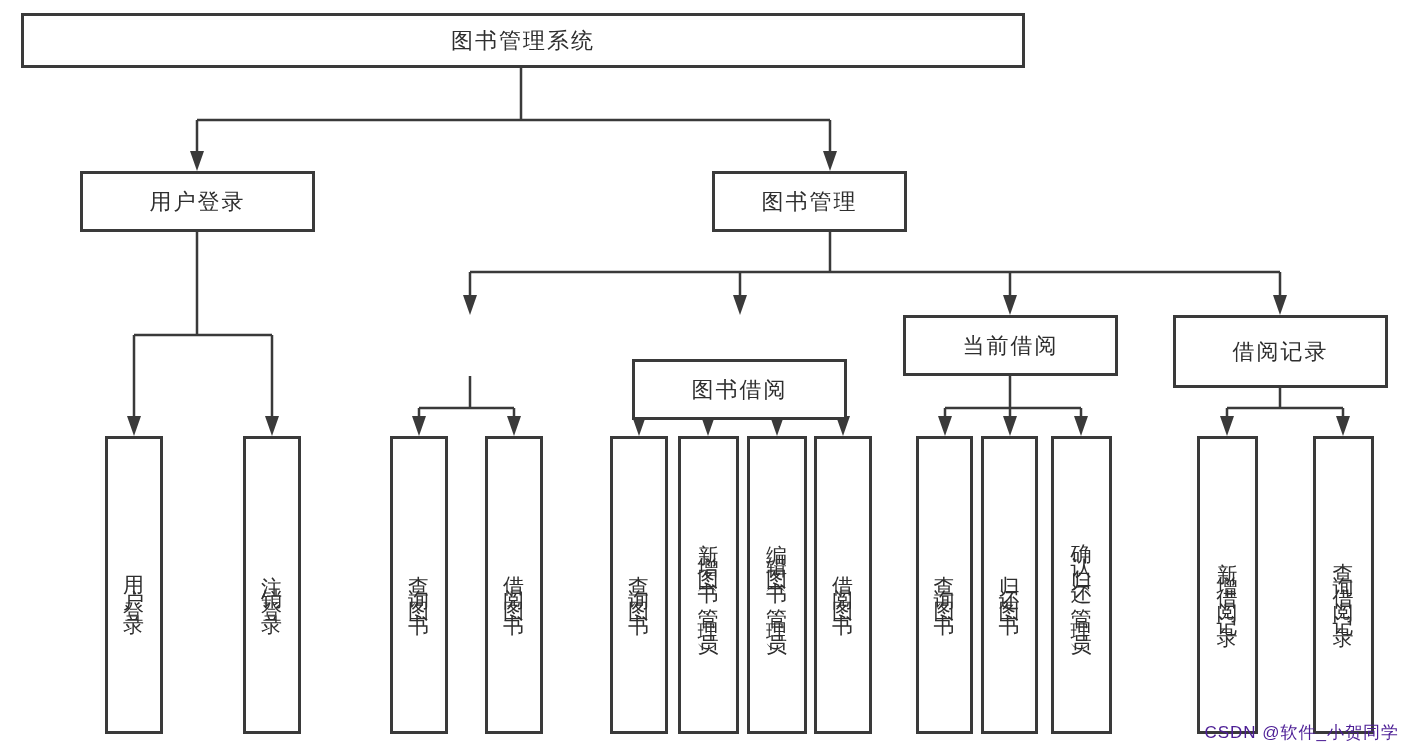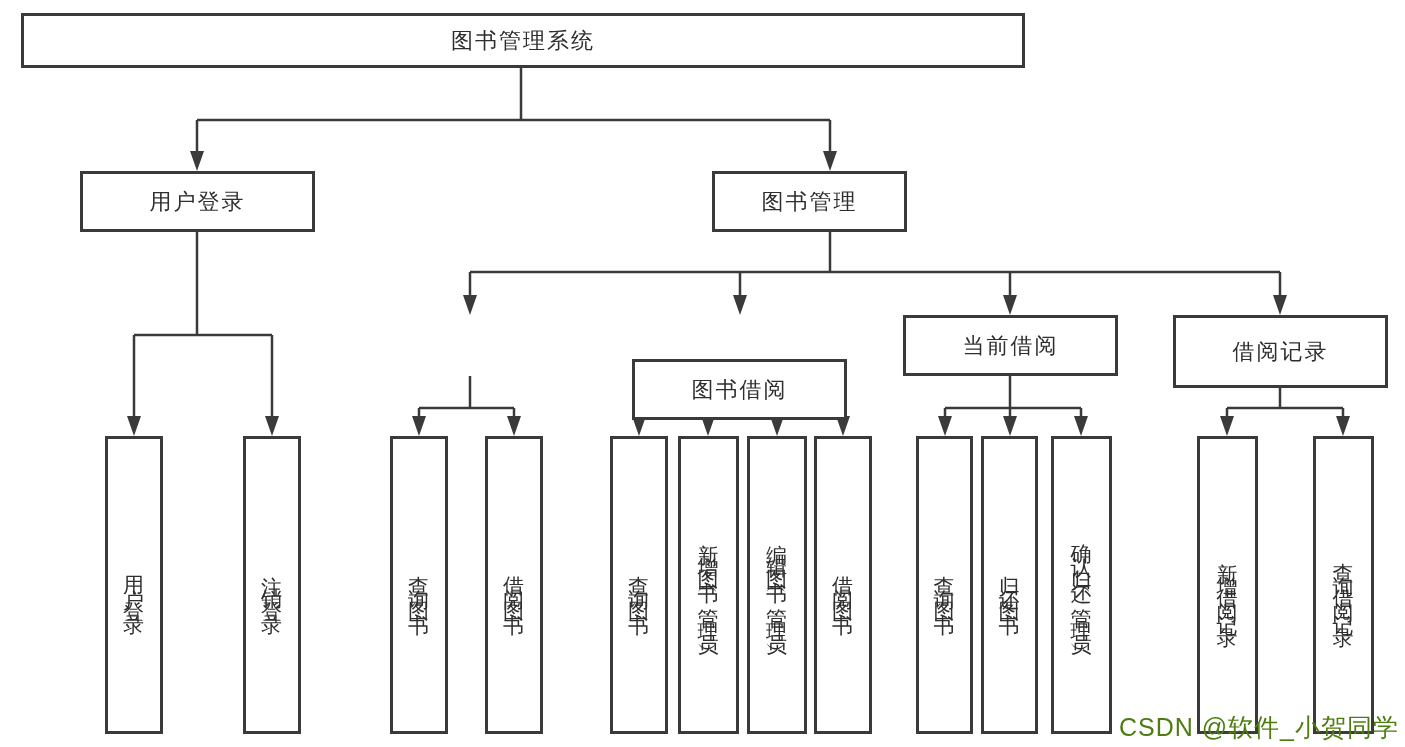--- a/index.html
+++ b/index.html
@@ -37,22 +37,22 @@
     writing-mode: vertical-rl;
     text-orientation: mixed;
     font-size: 21px;
     letter-spacing: 13px;
     line-height: 1.1;
   }
   .watermark {
     position: absolute;
     right: 6px;
     bottom: 3px;
-    font-size: 25px;
-    color: #4d7c0f;
+    font-size: 17px;
+    color: #4c1d95;
     letter-spacing: 1px;
     z-index: 10;
     white-space: nowrap;
   }
   
   .b-root  { left: 21px;   top: 13px;  width: 1004px; height: 55px; }
   .b-l2a   { left: 80px;   top: 171px; width: 235px;  height: 61px; }
   .b-l2b   { left: 712px;  top: 171px; width: 195px;  height: 61px; }
   .b-l3a   { left: 363px;  top: 315px; width: 215px;  height: 61px; }
   .b-l3b   { left: 632px;  top: 315px; width: 215px;  height: 61px; margin-top: 44px; }

